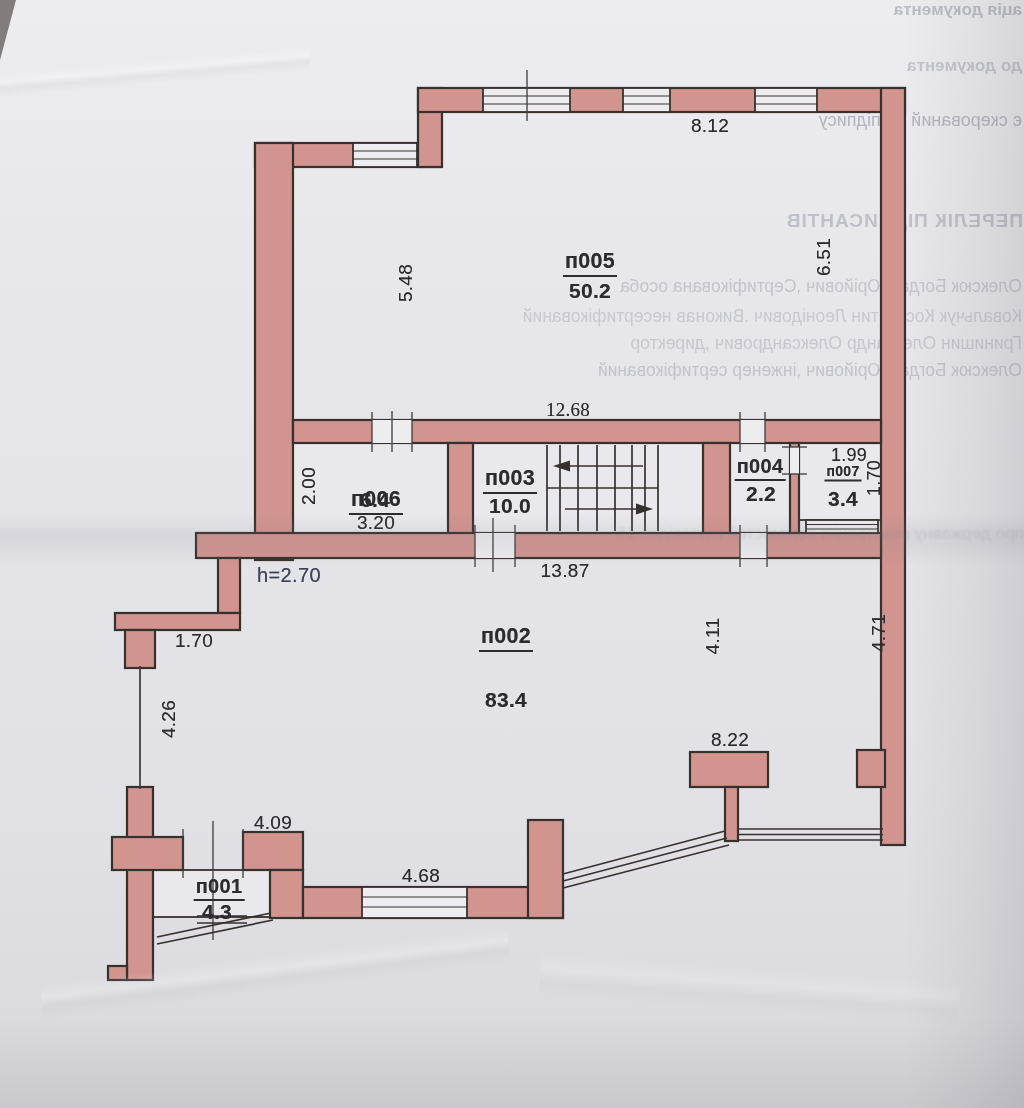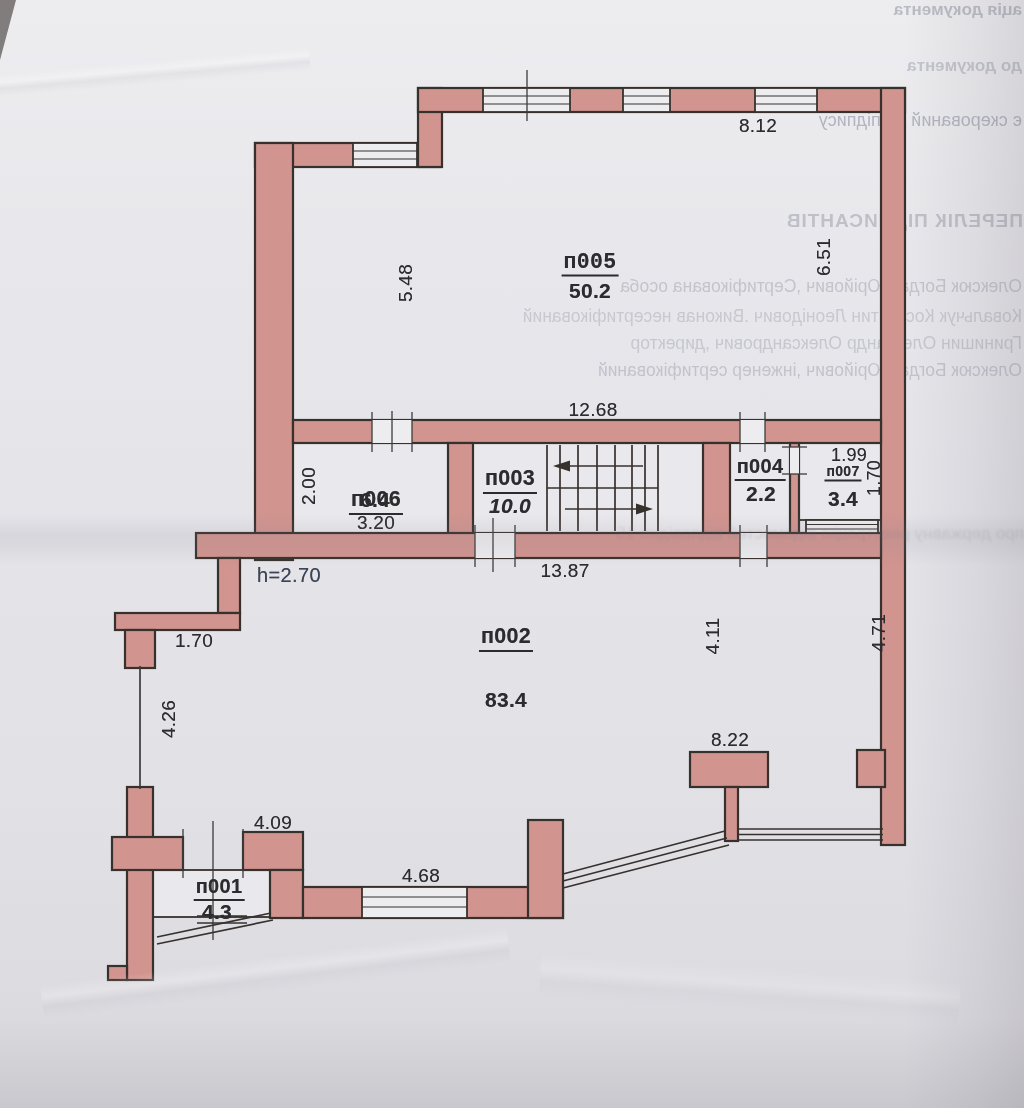--- a/index.html
+++ b/index.html
@@ -167,45 +167,45 @@
       <line x1="563" y1="881" x2="727" y2="838"></line>
       <line x1="563" y1="874" x2="725" y2="831"></line>
       <line x1="738" y1="829" x2="883" y2="829"></line>
       <line x1="738" y1="834.5" x2="883" y2="834.5"></line>
       <line x1="738" y1="840" x2="883" y2="840"></line>
     </g>
   </svg>
 
   <div class="layer z3">
 
-    <span class="lbl room-name" style="left:590px;top:263px;font-family:Liberation Mono, monospace;">п005</span>
+    <span class="lbl room-name" style="left:590px;top:263px;">п005</span>
     <span class="lbl room-area" style="left:590px;top:291px;">50.2</span>
 
     <span class="lbl room-name" style="left:376px;top:473px;margin-top:28px;">п006</span>
     <span class="lbl room-area" style="left:375px;top:500px;">6.4</span>
 
     <span class="lbl room-name" style="left:510px;top:480px;">п003</span>
-    <span class="lbl room-area" style="left:510px;top:506px;font-style:italic;">10.0</span>
+    <span class="lbl room-area" style="left:510px;top:506px;">10.0</span>
 
     <span class="lbl room-name" style="left:760px;top:468px;font-size:20px;">п004</span>
     <span class="lbl room-area" style="left:761px;top:494px;">2.2</span>
 
     <span class="lbl room-name" style="left:843px;top:472px;font-size:14px;">п007</span>
     <span class="lbl room-area" style="left:843px;top:499px;">3.4</span>
 
     <span class="lbl room-name" style="left:506px;top:638px;">п002</span>
     <span class="lbl room-area" style="left:506px;top:700px;">83.4</span>
 
     <span class="lbl room-name" style="left:219px;top:888px;font-size:20px;">п001</span>
     <span class="lbl room-area" style="left:217px;top:912px;">4.3</span>
 
-    <span class="lbl" style="left:710px;top:126px;margin-left:48px;">8.12</span>
+    <span class="lbl" style="left:710px;top:126px;">8.12</span>
     <span class="lbl v" style="left:406px;top:283px;">5.48</span>
     <span class="lbl v" style="left:824px;top:257px;">6.51</span>
-    <span class="lbl" style="left:593px;top:410px;">12.68</span>
+    <span class="lbl" style="left:568px;top:410px;font-family:Liberation Serif, serif;">12.68</span>
     <span class="lbl v" style="left:309px;top:486px;">2.00</span>
     <span class="lbl" style="left:376px;top:523px;">3.20</span>
     <span class="lbl" style="left:849px;top:455px;font-size:18px;">1.99</span>
     <span class="lbl v" style="left:874px;top:478px;font-size:18px;">1.70</span>
     <span class="lbl" style="left:565px;top:571px;">13.87</span>
     <span class="lbl hnote" style="left:289px;top:575px;">h=2.70</span>
     <span class="lbl" style="left:194px;top:641px;">1.70</span>
     <span class="lbl v" style="left:169px;top:719px;">4.26</span>
     <span class="lbl v" style="left:713px;top:636px;">4.11</span>
     <span class="lbl v" style="left:879px;top:633px;">4.71</span>

